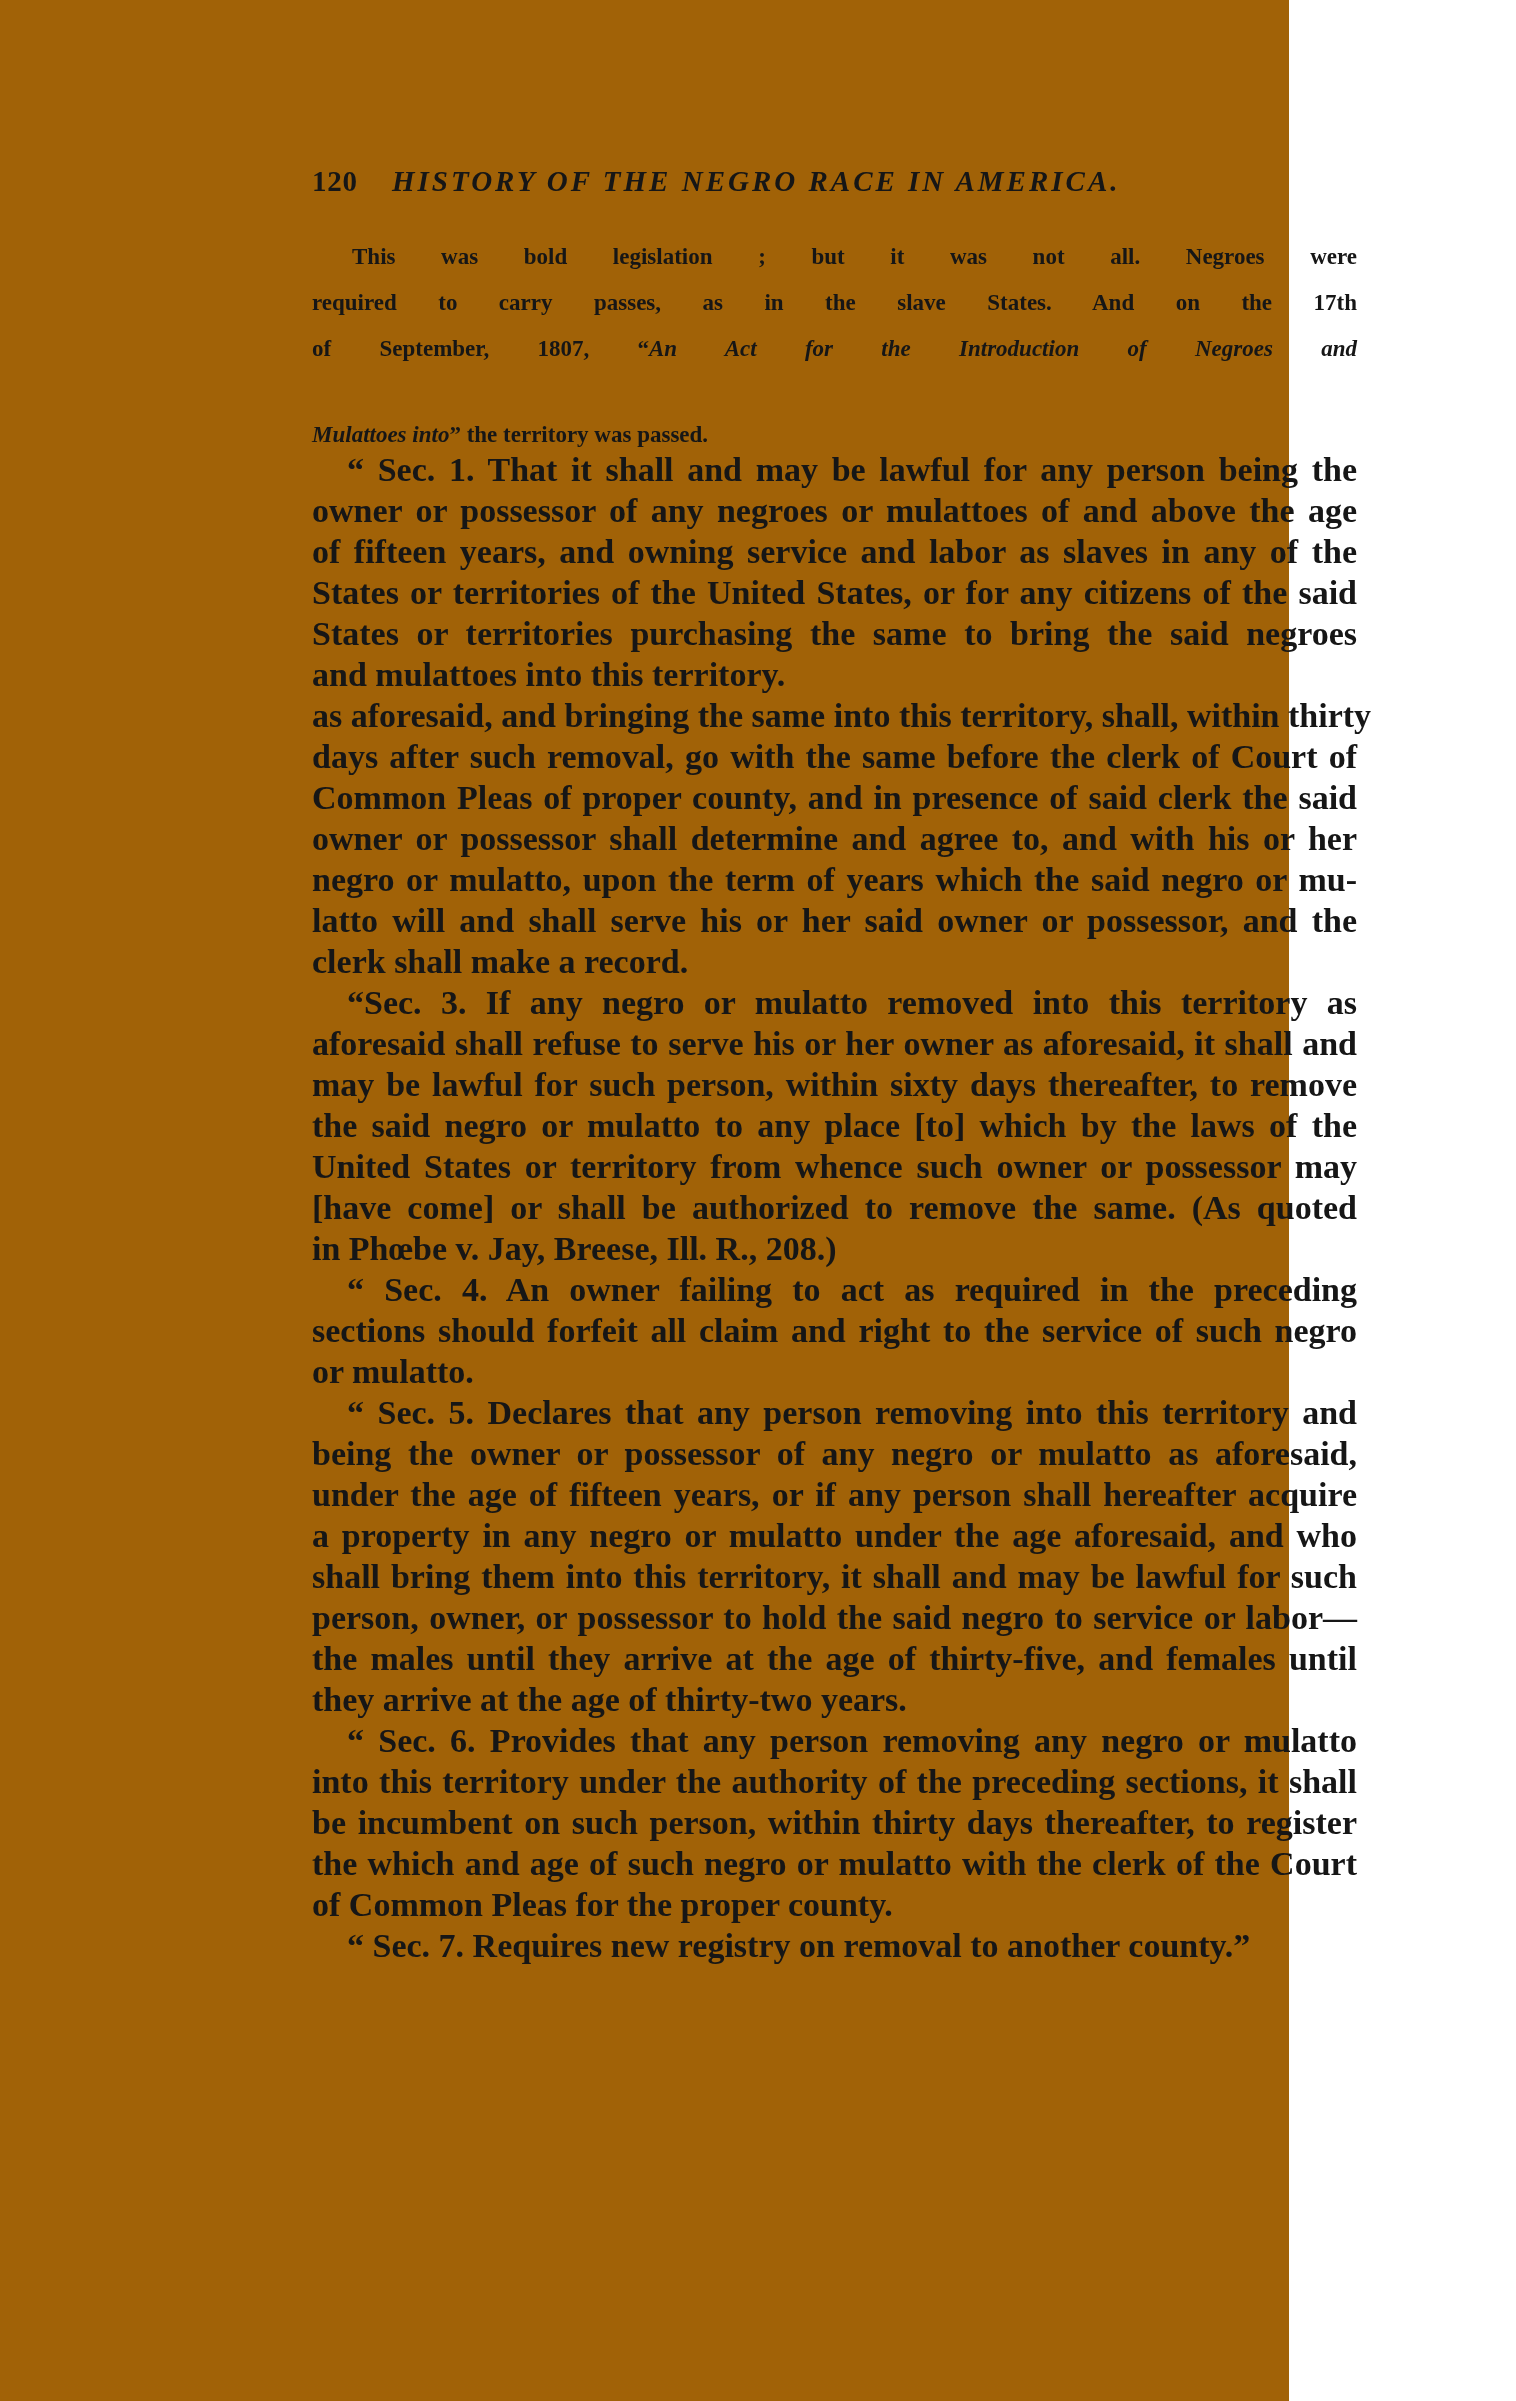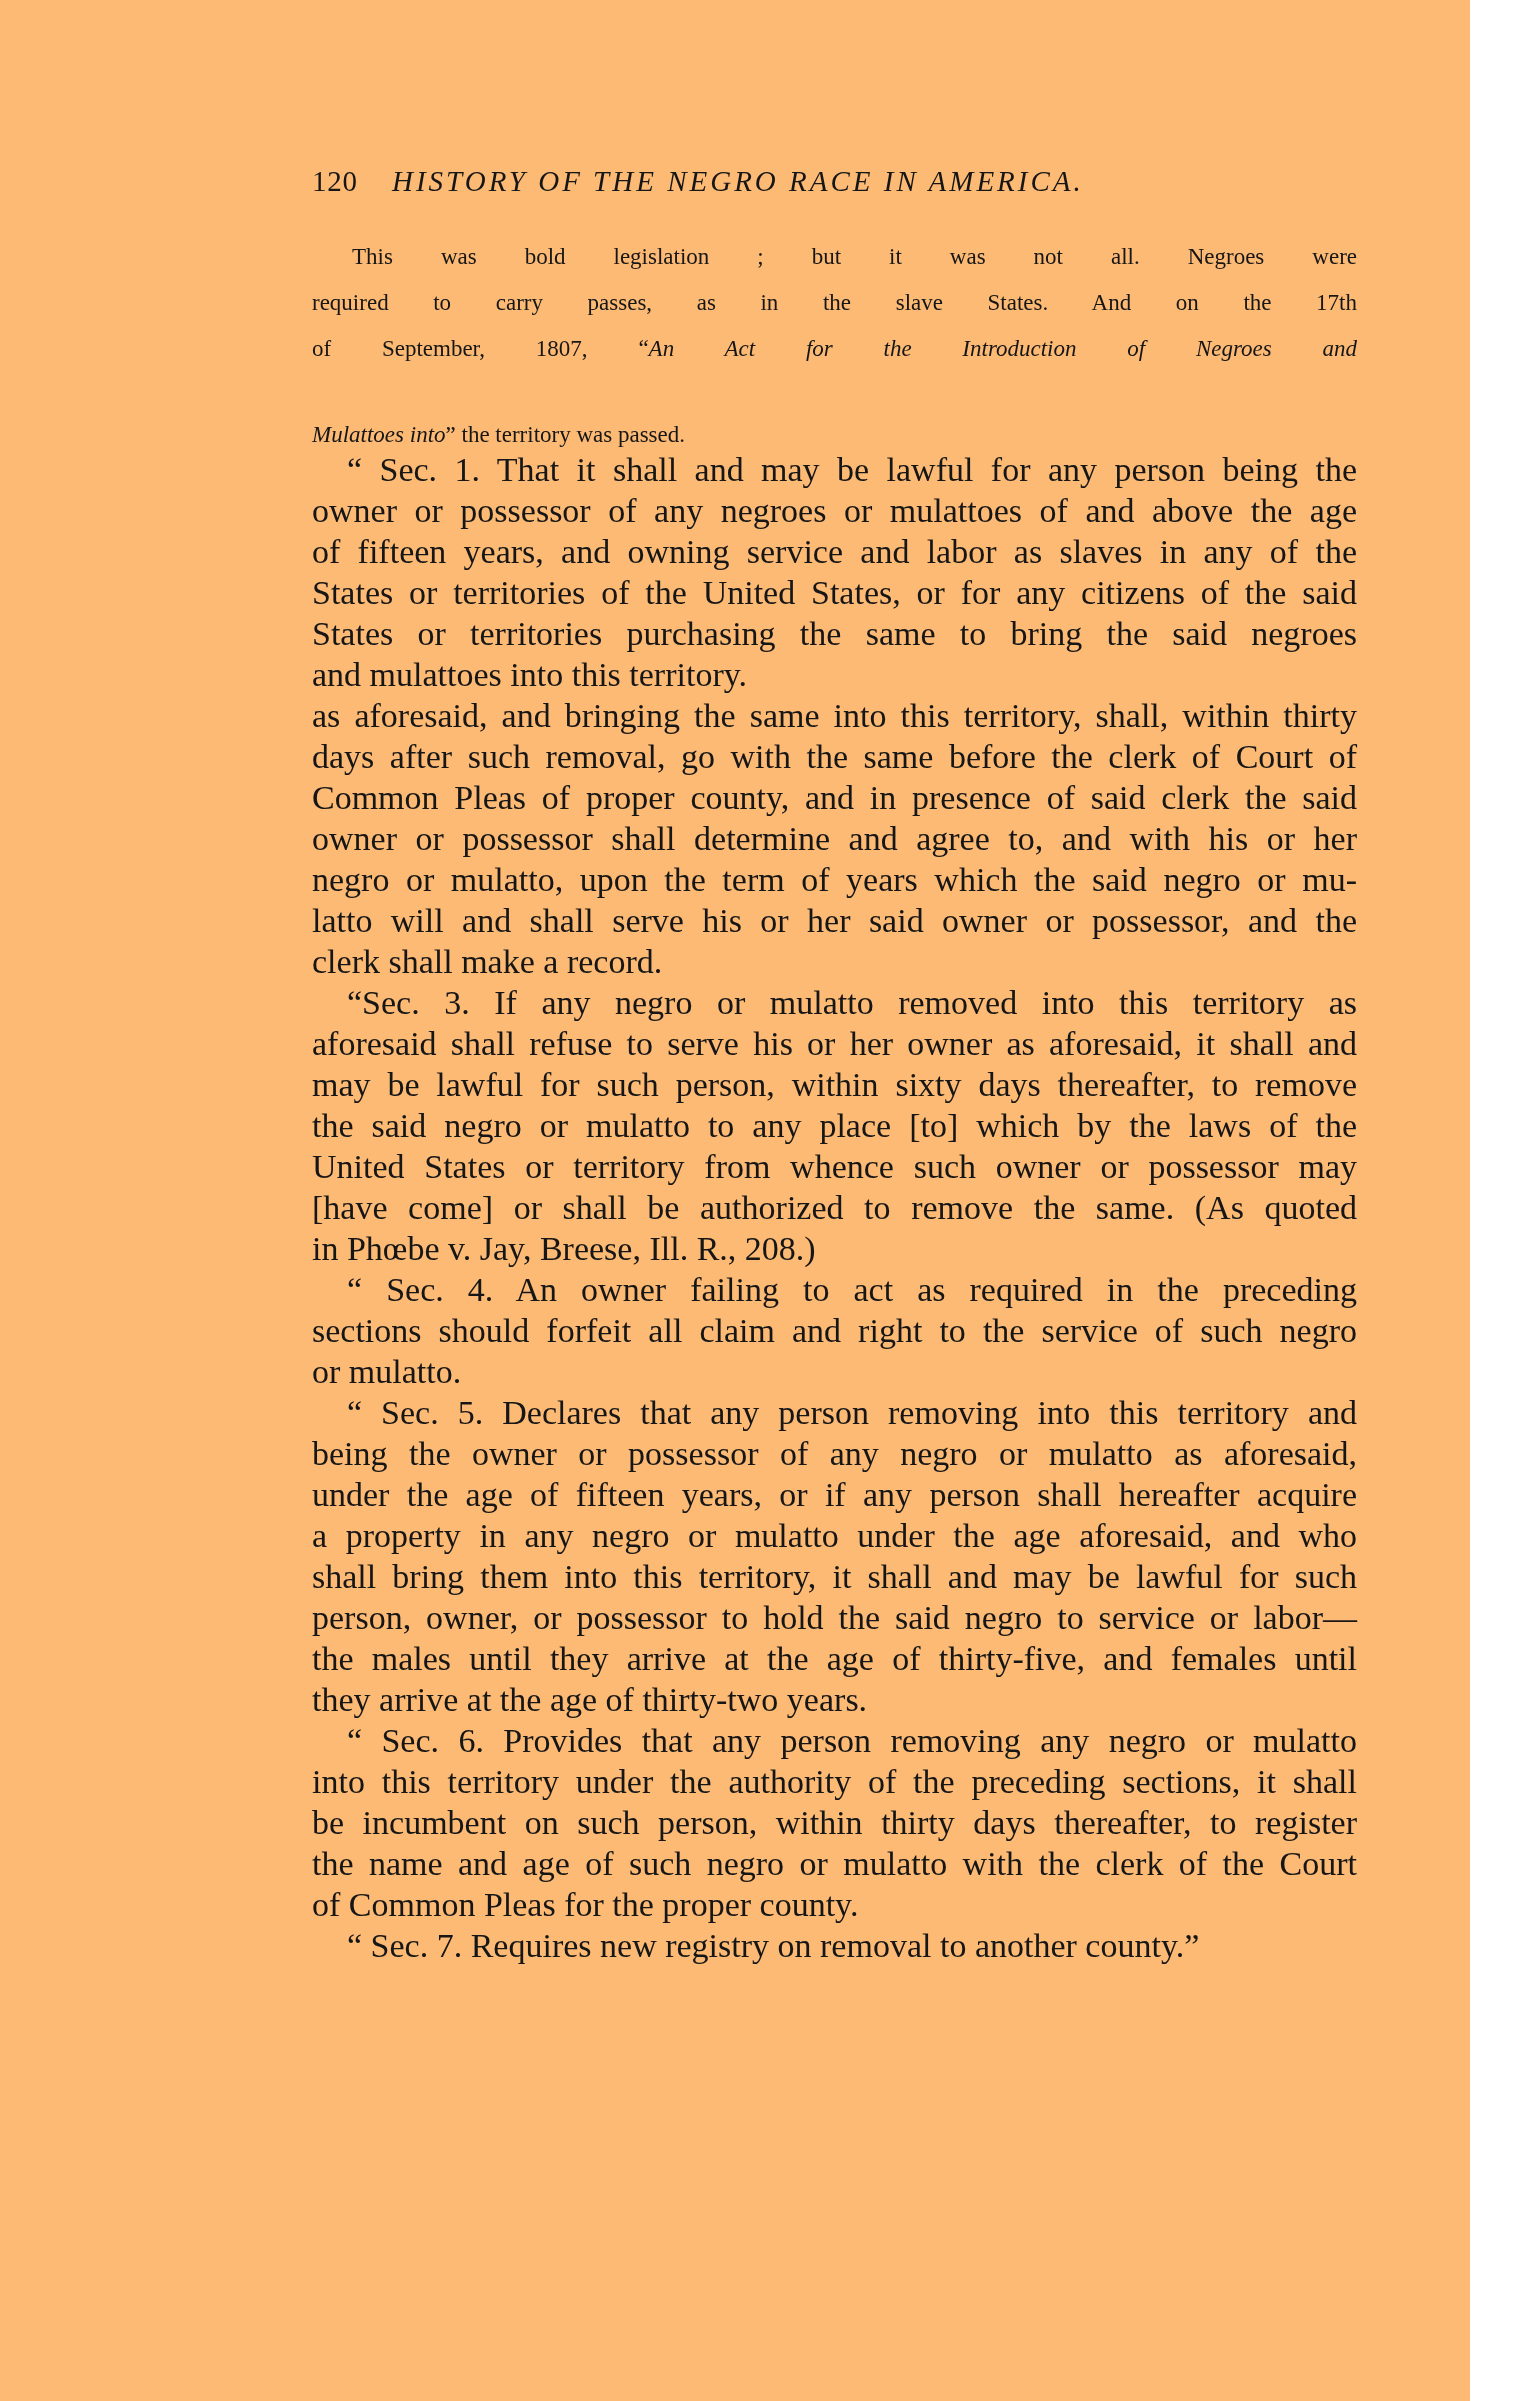--- a/index.html
+++ b/index.html
@@ -1,18 +1,18 @@
 <!DOCTYPE html>
 <html style="font-size:13.5px"><head>
 <meta charset="utf-8">
 <style>
   html, body { margin: 0; padding: 0; background: #ffffff; }
   body { width: 1517px; height: 2401px; position: relative; overflow: hidden;
          font-family: "Liberation Serif", "DejaVu Serif", serif; color: #161616; }
-  .page { position: absolute; left: 0; top: 0; width: 1470px; height: 2401px; background: #fdba74; }
+  .page { position: absolute; left: 0; top: 0; width: 1289px; height: 2401px; background: #a16207; font-weight: bold; }
 
   .running-head { position: absolute; left: 312px; top: 160px; width: 1045px; height: 42px;
                   font-size: 29px; line-height: 42px; white-space: nowrap; }
   .running-head .pgno { display: inline-block; width: 80px; letter-spacing: 0.8px; }
   .running-head .title { font-style: italic; letter-spacing: 3px; }
 
   .intro { position: absolute; left: 312px; top: 234px; width: 1045px;
            font-size: 23px; line-height: 46px; text-align: justify; }
   .intro .line { display: block; height: 46px; text-align-last: justify; white-space: nowrap; overflow: visible; }
   .intro .line.last { text-align-last: left; margin-top: 40px; }
@@ -81,21 +81,21 @@
       <span class="line">a property in any negro or mulatto under the age aforesaid, and who</span>
       <span class="line">shall bring them into this territory, it shall and may be lawful for such</span>
       <span class="line">person, owner, or possessor to hold the said negro to service or labor—</span>
       <span class="line">the males until they arrive at the age of thirty-five, and females until</span>
       <span class="line last">they arrive at the age of thirty-two years.</span>
     </div>
     <div>
       <span class="line indent">“ Sec. 6.  Provides that any person removing any negro or mulatto</span>
       <span class="line">into this territory under the authority of the preceding sections, it shall</span>
       <span class="line">be incumbent on such person, within thirty days thereafter, to register</span>
-      <span class="line">the name and age of such negro or mulatto with the clerk of the Court</span>
+      <span class="line">the which and age of such negro or mulatto with the clerk of the Court</span>
       <span class="line last">of Common Pleas for the proper county.</span>
     </div>
     <div>
       <span class="line indent last">“ Sec. 7.  Requires new registry on removal to another county.”</span>
     </div>
   </div>
 
 </div>
 
 

